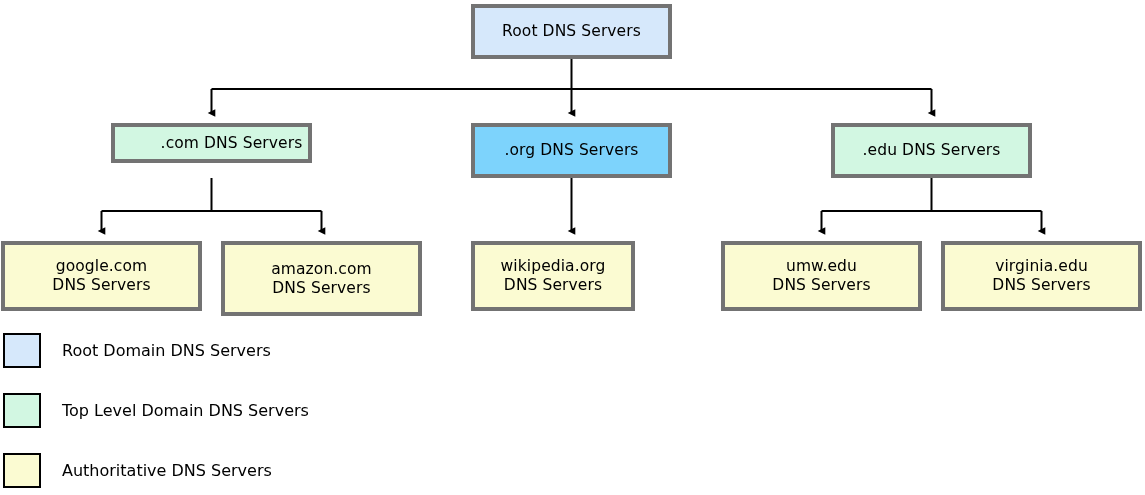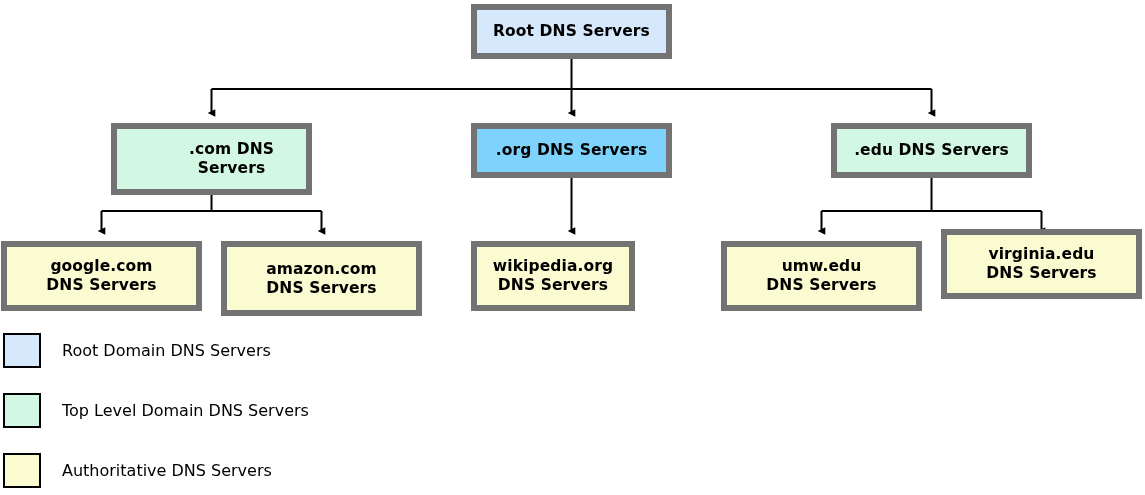--- a/index.html
+++ b/index.html
@@ -26,30 +26,29 @@
     position: absolute;
     left: 0;
     top: 0;
     width: 1145px;
     height: 495px;
     pointer-events: none;
   }
   .node {
     position: absolute;
     box-sizing: border-box;
-    border: 6px solid #737373;
+    border: 4px solid #737373;
     display: flex;
     align-items: center;
     justify-content: center;
     text-align: center;
     font-size: 15.5px;
     line-height: 19px;
     letter-spacing: 0.1px;
     color: #000000;
-    font-weight: bold;
   }
   .node-label {
     display: block;
     white-space: pre-line;
   }
   .legend-swatch {
     position: absolute;
     box-sizing: border-box;
     border: 2px solid #000000;
   }
@@ -97,21 +96,21 @@
       <path d="M 821.5 211 L 1041.5 211" stroke="#000000" stroke-width="2" fill="none"></path>
       <path d="M 821.5 211 L 821.5 231" stroke="#000000" stroke-width="2" fill="none" marker-end="url(#arrowhead)"></path>
       <path d="M 1041.5 211 L 1041.5 231" stroke="#000000" stroke-width="2" fill="none" marker-end="url(#arrowhead)"></path>
     </g>
   </svg>
 
   <div class="node" style="left: 471px; top: 4px; width: 201px; height: 55px; background: rgb(214, 232, 251);">
     <span class="node-label">Root DNS Servers</span>
   </div>
 
-  <div class="node" style="left: 111px; top: 123px; width: 201px; height: 72px; background: rgb(210, 247, 226); padding-left: 40px;">
+  <div class="node" style="left: 111px; top: 123px; width: 201px; height: 40px; background: rgb(210, 247, 226); padding-left: 40px;">
     <span class="node-label">.com DNS Servers</span>
   </div>
   <div class="node" style="left: 471px; top: 123px; width: 201px; height: 55px; background: #7dd3fc;">
     <span class="node-label">.org DNS Servers</span>
   </div>
   <div class="node" style="left: 831px; top: 123px; width: 201px; height: 55px; background: rgb(210, 247, 226);">
     <span class="node-label">.edu DNS Servers</span>
   </div>
 
   <div class="node" style="left: 1px; top: 241px; width: 201px; height: 70px; background: rgb(251, 251, 210);">
@@ -123,21 +122,21 @@
 DNS Servers</span>
   </div>
   <div class="node" style="left: 471px; top: 241px; width: 164px; height: 70px; background: rgb(251, 251, 210);">
     <span class="node-label">wikipedia.org
 DNS Servers</span>
   </div>
   <div class="node" style="left: 721px; top: 241px; width: 201px; height: 70px; background: rgb(251, 251, 210);">
     <span class="node-label">umw.edu
 DNS Servers</span>
   </div>
-  <div class="node" style="left: 941px; top: 229px; width: 201px; height: 70px; background: rgb(251, 251, 210);">
+  <div class="node" style="left: 941px; top: 241px; width: 201px; height: 70px; background: rgb(251, 251, 210);">
     <span class="node-label">virginia.edu
 DNS Servers</span>
   </div>
 
   <div>
     <div class="legend-swatch" style="left: 3px; top: 333px; width: 38px; height: 35px; background: rgb(214, 232, 251);"></div>
     <div class="legend-label" style="left: 62px; top: 342px;">Root Domain DNS Servers</div>
 
     <div class="legend-swatch" style="left: 3px; top: 393px; width: 38px; height: 35px; background: rgb(210, 247, 226);"></div>
     <div class="legend-label" style="left: 62px; top: 402px;">Top Level Domain DNS Servers</div>

